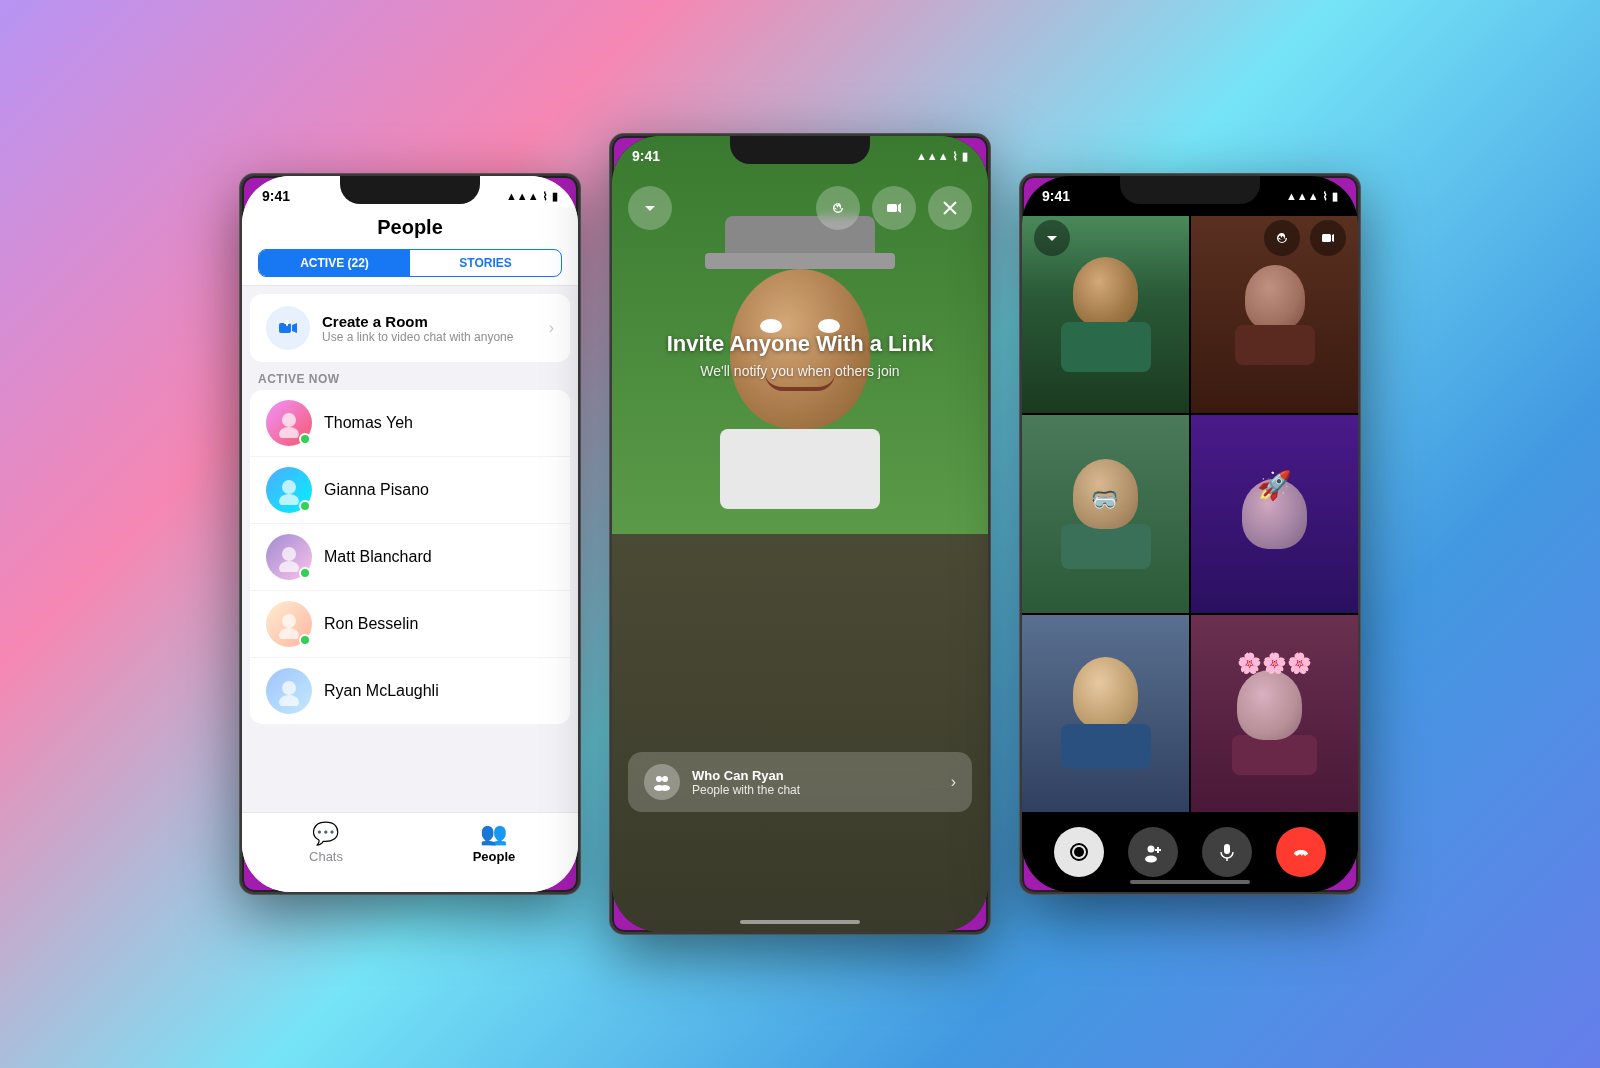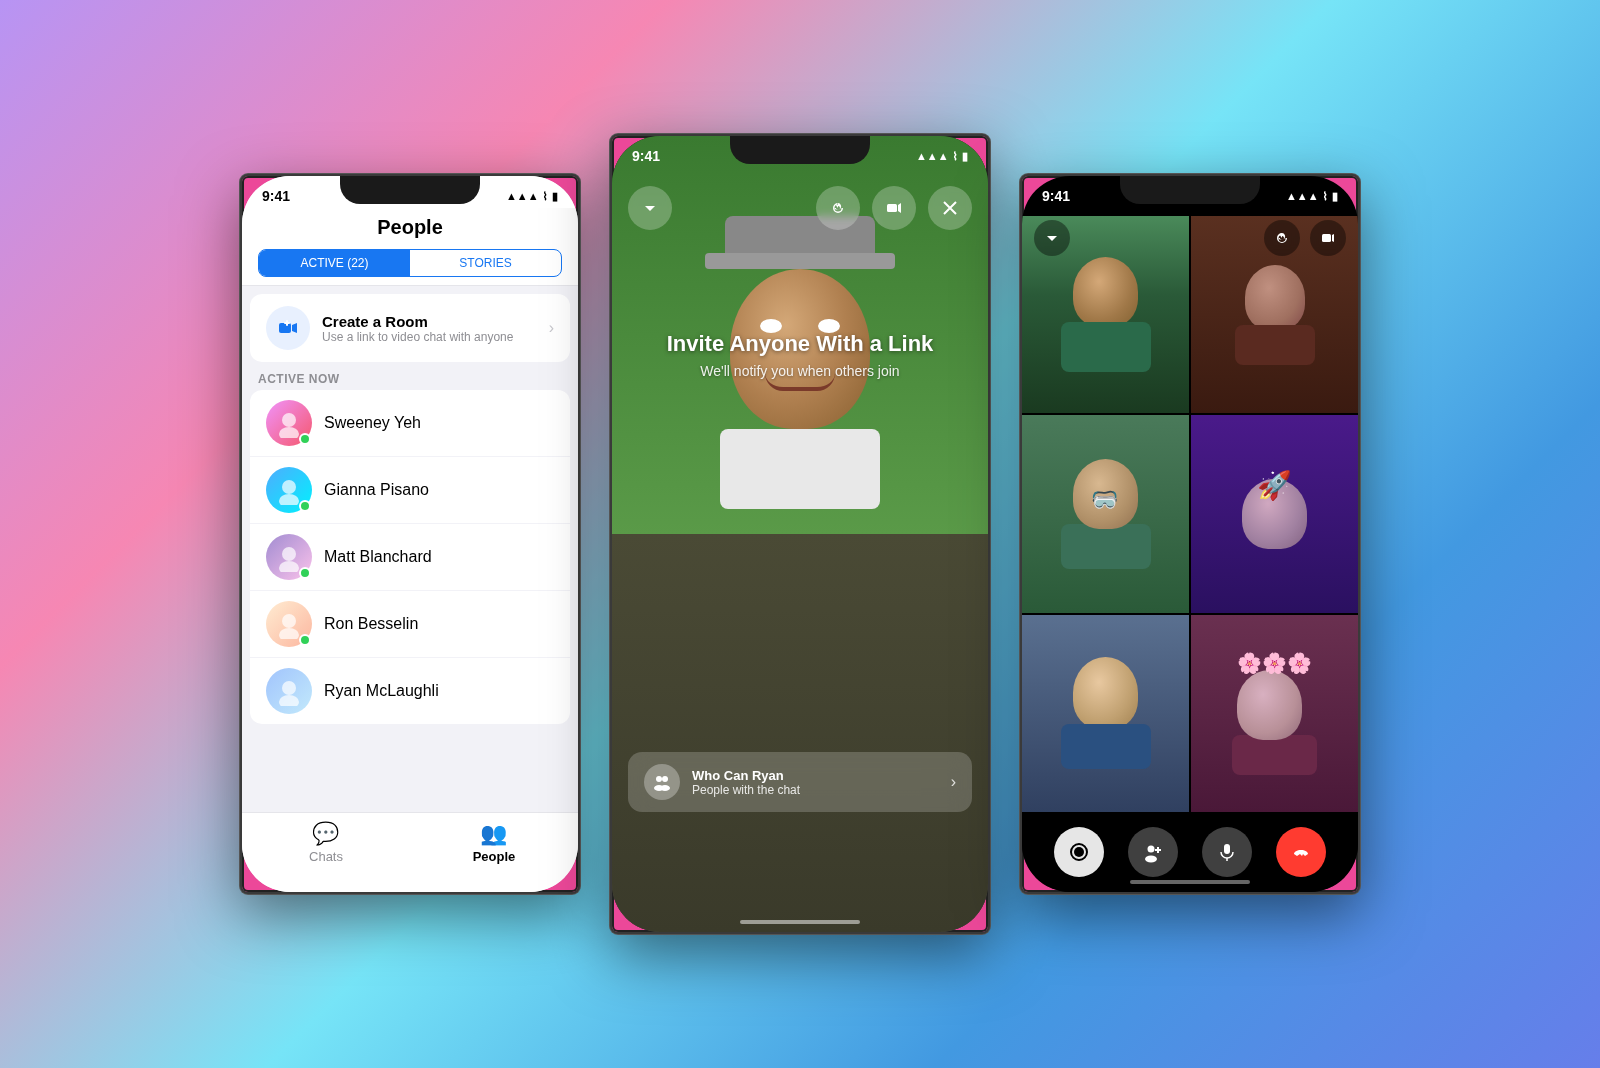--- a/index.html
+++ b/index.html
@@ -13,22 +13,22 @@
       justify-content: center;
       gap: 30px;
       font-family: -apple-system, BlinkMacSystemFont, 'Helvetica Neue', Arial, sans-serif;
     }
 
     
     .phone {
       position: relative;
       width: 340px;
       height: 720px;
-      background: #ec4899;
-      border-radius: 8px;
+      background: #a21caf;
+      border-radius: 14px;
       border: 2px solid #3a3a3a;
       box-shadow: 0 0 0 1px #555, 0 20px 60px rgba(0,0,0,0.5), inset 0 0 0 2px #222;
       overflow: hidden;
       flex-shrink: 0;
     }
     .phone-notch {
       position: absolute;
       top: 0;
       left: 50%;
       transform: translateX(-50%);
@@ -82,21 +82,21 @@
       gap: 0;
       border: 1.5px solid #1877f2;
       border-radius: 8px;
       overflow: hidden;
     }
     .people-tab {
       flex: 1;
       text-align: center;
       padding: 6px 16px;
       font-size: 12px;
-      font-weight: 400;
+      font-weight: 700;
       color: #1877f2;
       cursor: pointer;
     }
     .people-tab.active {
       background: #1877f2;
       color: #fff;
     }
 
     .create-room-row {
       display: flex;
@@ -446,21 +446,21 @@
       <div class="contact-row">
         <div class="avatar-wrap">
           <div class="avatar av-tiffany">
             <svg width="30" height="30" viewBox="0 0 30 30">
                 <circle cx="15" cy="12" r="7" fill="rgba(255,255,255,0.7)"></circle>
                 <ellipse cx="15" cy="26" rx="10" ry="7" fill="rgba(255,255,255,0.7)"></ellipse>
               </svg>
           </div>
           <div class="active-dot"></div>
         </div>
-        <span class="contact-name">Sweeney Yeh</span>
+        <span class="contact-name">Thomas Yeh</span>
       </div>
 
       <div class="contact-row">
         <div class="avatar-wrap">
           <div class="avatar av-gianna">
             <svg width="30" height="30" viewBox="0 0 30 30">
                 <circle cx="15" cy="12" r="7" fill="rgba(255,255,255,0.7)"></circle>
                 <ellipse cx="15" cy="26" rx="10" ry="7" fill="rgba(255,255,255,0.7)"></ellipse>
               </svg>
           </div>

